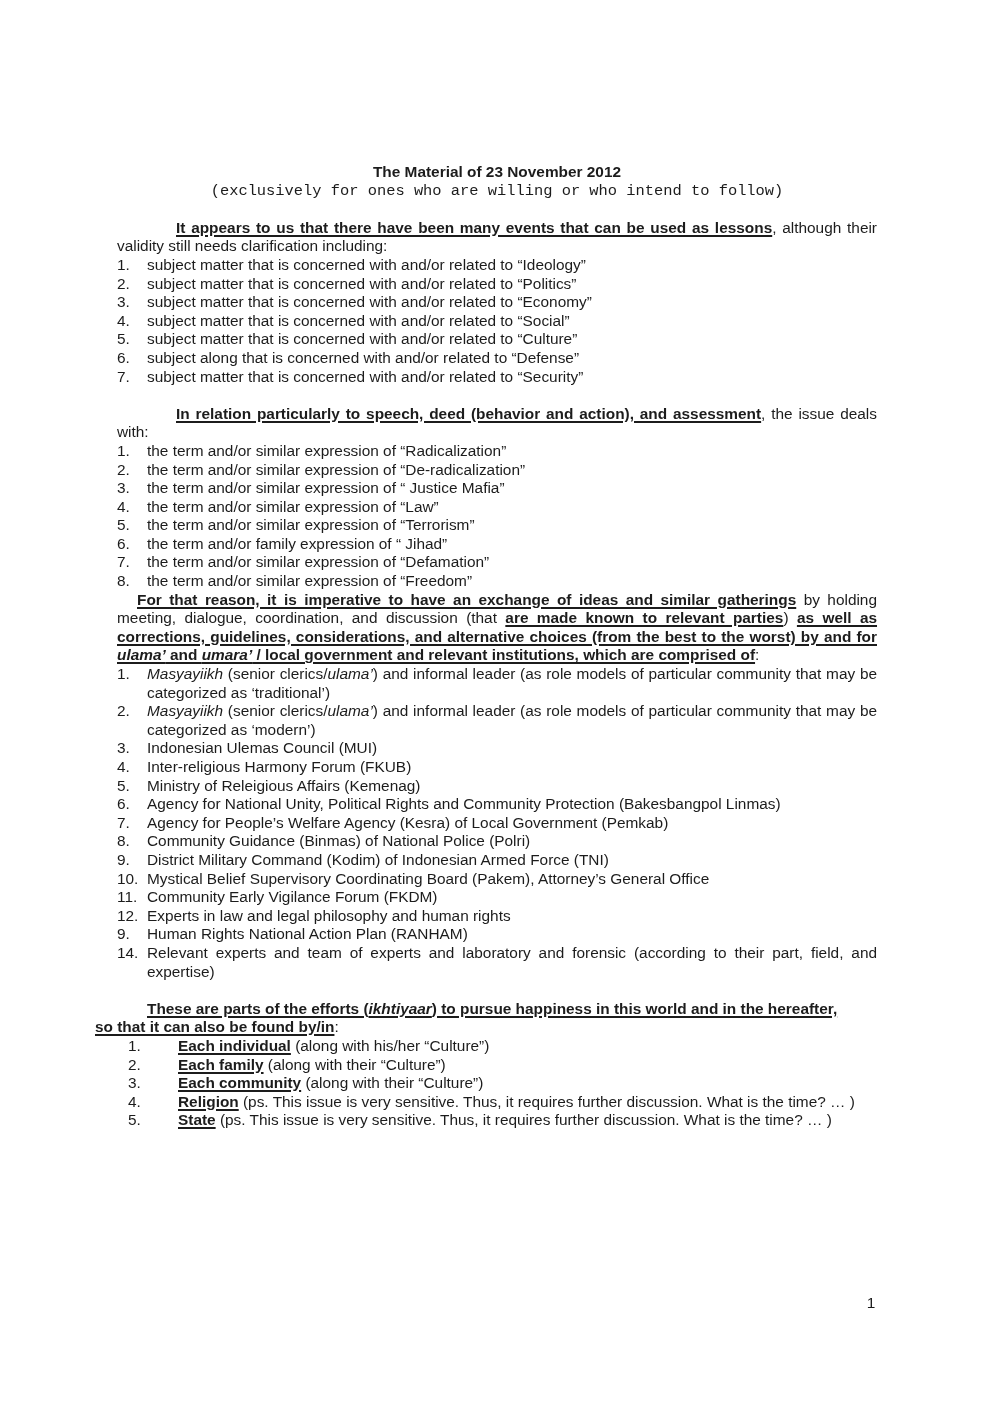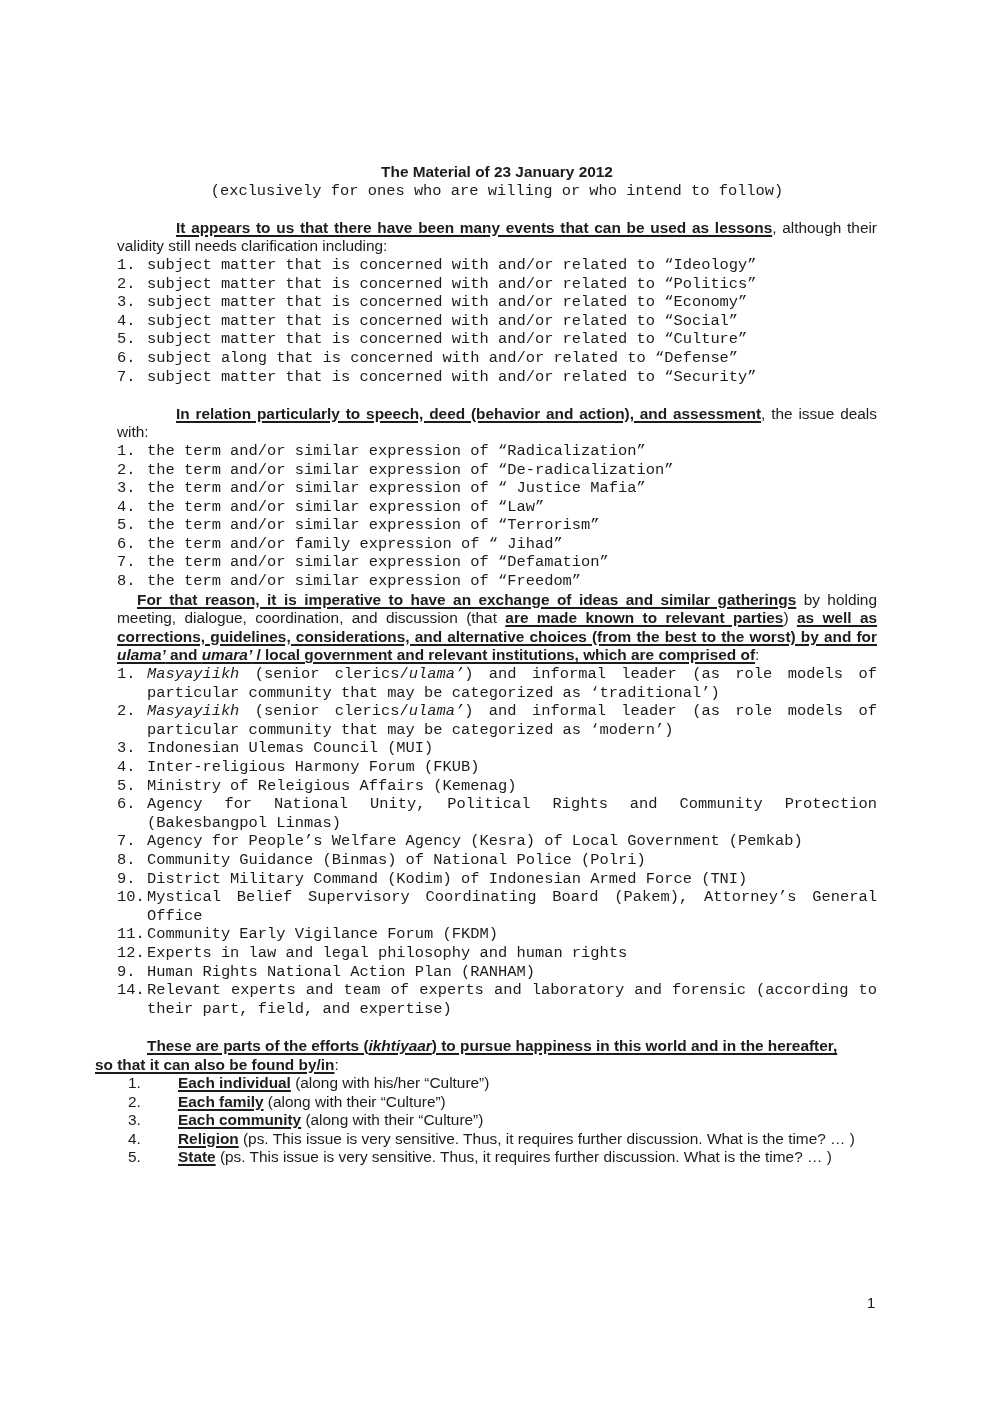--- a/index.html
+++ b/index.html
@@ -16,33 +16,33 @@
   .content { position: absolute; left: 117px; top: 163px; width: 760px; }
   .title    { text-align: center; font-weight: bold; }
   .subtitle { text-align: center; margin-bottom: 18.6px; font-family: Liberation Mono, monospace; }
   .para     { text-align: justify; }
   .indent-lg { text-indent: 59px; }
   .indent-sm { text-indent: 20px; }
   .sp-before { margin-top: 18.6px; }
   .bu  { font-weight: bold; text-decoration: underline; text-decoration-thickness: 2px; text-underline-offset: 2px; }
   .biu { font-weight: bold; font-style: italic; text-decoration: underline; text-decoration-thickness: 2px; text-underline-offset: 2px; }
   .it  { font-style: italic; }
-  .li  { padding-left: 30px; text-indent: -30px; text-align: justify; font-family: Liberation Mono, monospace; }
+  .li  { padding-left: 30px; text-indent: -30px; text-align: justify; }
   .li .num { display: inline-block; width: 30px; text-indent: 0; }
   .sec4 { margin-left: -22px; width: 760px; margin-top: 18.6px; }
   .sec4 .para4 { text-indent: 52px; }
   .li4 { padding-left: 53px; text-indent: -20px; }
   .li4 .num { display: inline-block; width: 50px; text-indent: 0; }
   .page-num { position: absolute; left: 858px; top: 1294px; width: 26px; text-align: center; }
 </style>
 </head>
 <body>
 
 <div class="content">
-  <div class="title">The Material of 23 January 2012</div>
+  <div class="title">The Material of 23 November 2012</div>
   <div class="subtitle">(exclusively for ones who are willing or who intend to follow)</div>
 
   <div class="para indent-lg"><span class="bu">It appears to us that there have been many events that can be used as lessons</span><span class="">, although their validity still needs clarification including:</span></div>
   <div class="list">
       <div class="li"><span class="num">1.</span><span class="">subject matter that is concerned with and/or related to “Ideology”</span></div>
       <div class="li"><span class="num">2.</span><span class="">subject matter that is concerned with and/or related to “Politics”</span></div>
       <div class="li"><span class="num">3.</span><span class="">subject matter that is concerned with and/or related to “Economy”</span></div>
       <div class="li"><span class="num">4.</span><span class="">subject matter that is concerned with and/or related to “Social”</span></div>
       <div class="li"><span class="num">5.</span><span class="">subject matter that is concerned with and/or related to “Culture”</span></div>
       <div class="li"><span class="num">6.</span><span class="">subject along that is concerned with and/or related to “Defense”</span></div>

